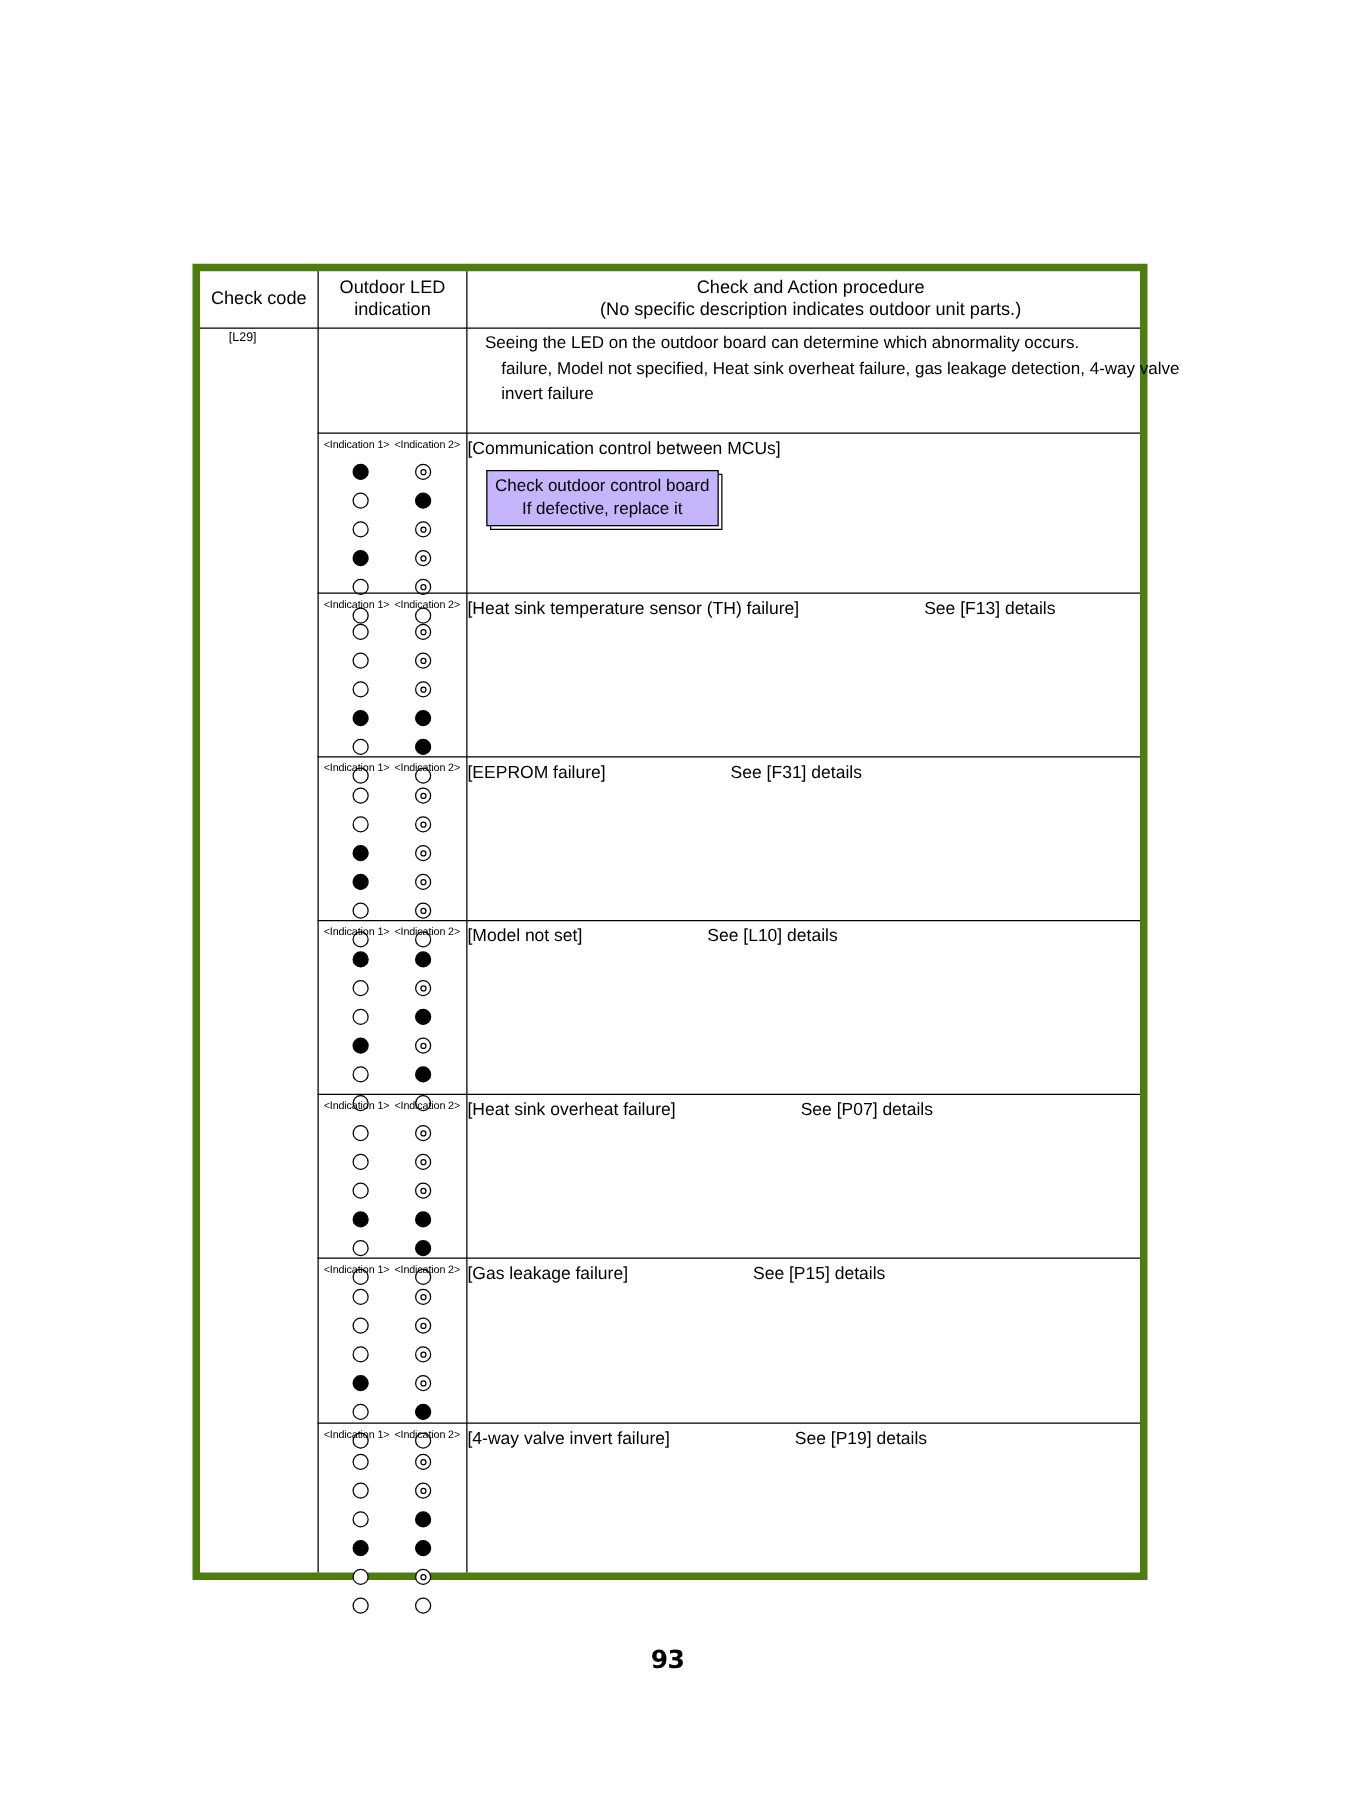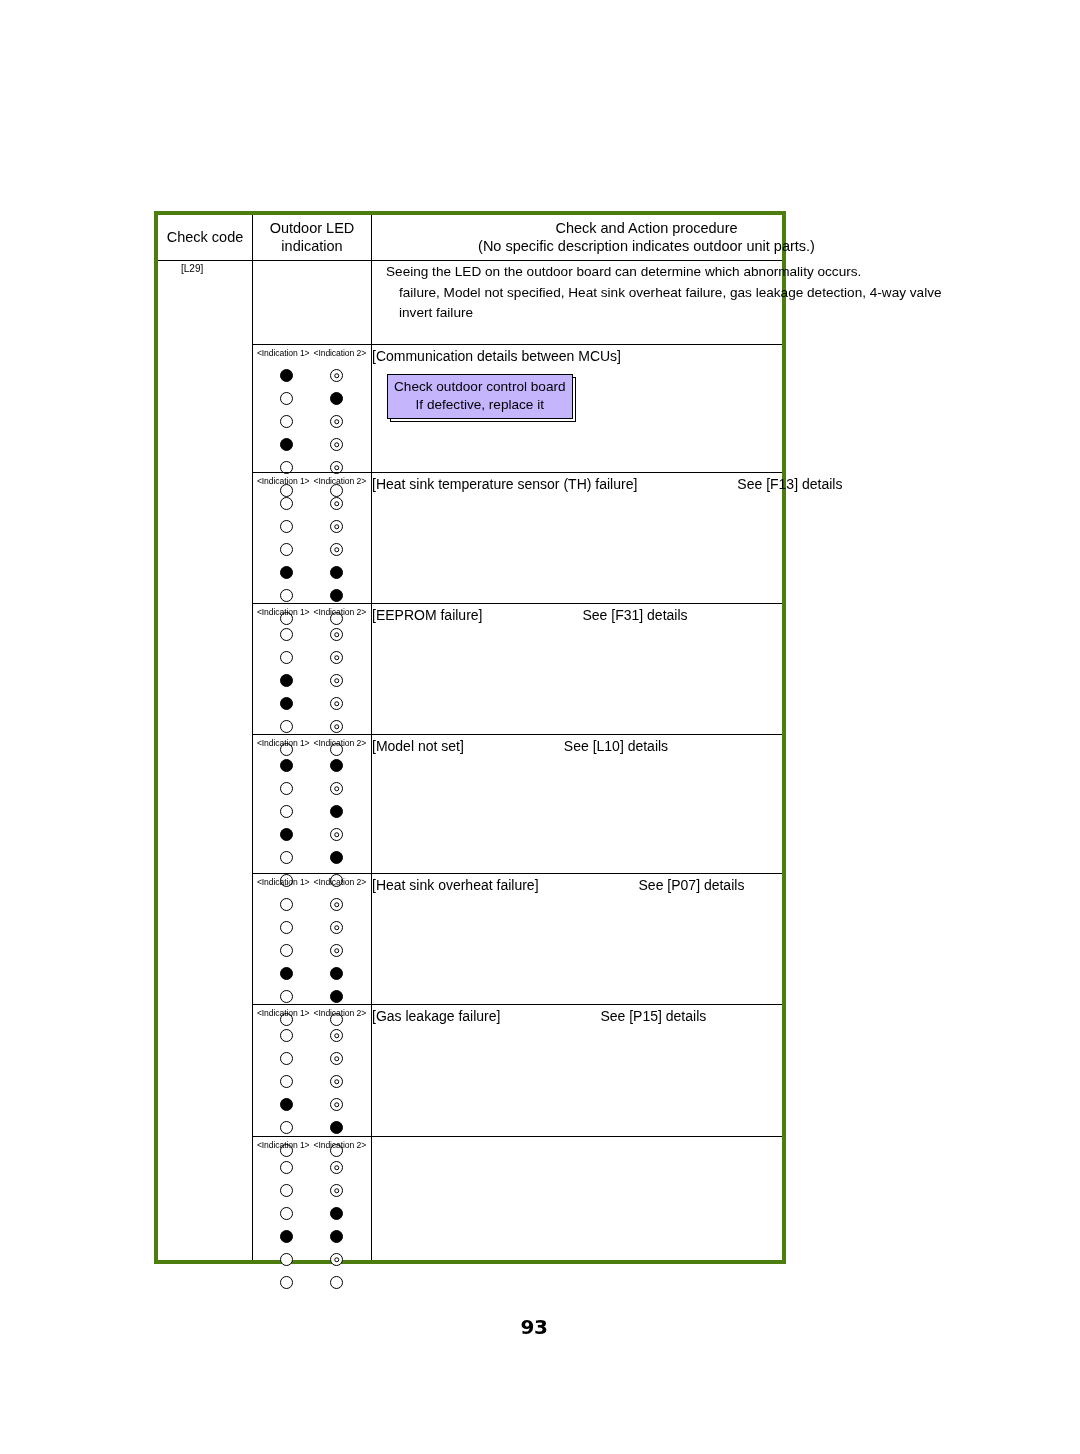--- a/index.html
+++ b/index.html
@@ -15,23 +15,23 @@
     font-family: "Liberation Sans", sans-serif;
     color: #000000;
     overflow: hidden;
   }
 
   
   #doc-table {
     position: absolute;
     left: 154px;
     top: 211px;
-    width: 632px;          
+    width: 764px;          
     height: 1053px;        
-    border: 4px solid #4d7c0f;
+    border: 6px solid #4d7c0f;
     box-sizing: border-box;
     background: #fff;
   }
 
   
   .vrule {
     position: absolute;
     top: 0;
     bottom: 0;
     width: 1px;
@@ -305,21 +305,21 @@
           </div>
           <div class="led-row">
             <div class="led-cell">
               <div class="led off"></div>
             </div>
             <div class="led-cell">
               <div class="led off"></div>
             </div>
           </div>
         </div>
-        <div class="sec-body"><div class="sec-title-line"><span>[Communication details between MCUs]</span></div><div class="action-box"><div class="shadow"></div><div class="inner">
+        <div class="sec-body"><div class="sec-title-line"><span>[Communication control between MCUs]</span></div><div class="action-box"><div class="shadow"></div><div class="inner">
               <div class="l1">Check outdoor control  board</div>
               <div class="l2">If defective, replace it</div>
             </div></div></div>
       </div>
       <div class="hrule partial" style="top: 257px;"></div>
       <div class="section" style="top: 258px; height: 128px;">
         <div class="sec-ind-hdr"><span>&lt;Indication 1&gt;</span><span class="gap"></span><span>&lt;Indication 2&gt;</span></div>
         <div class="led-grid">
           <div class="led-row">
             <div class="led-cell">
@@ -648,18 +648,21 @@
           </div>
           <div class="led-row">
             <div class="led-cell">
               <div class="led off"></div>
             </div>
             <div class="led-cell">
               <div class="led off"></div>
             </div>
           </div>
         </div>
+        <div class="sec-body">
+          <div class="sec-title-line"><span>[4-way valve invert failure]</span><span class="see">See [P19] details</span></div>
+        </div>
       </div>
     </div>
 
 </div>
 
 <div id="page-number">93</div>
 
 </body></html>

